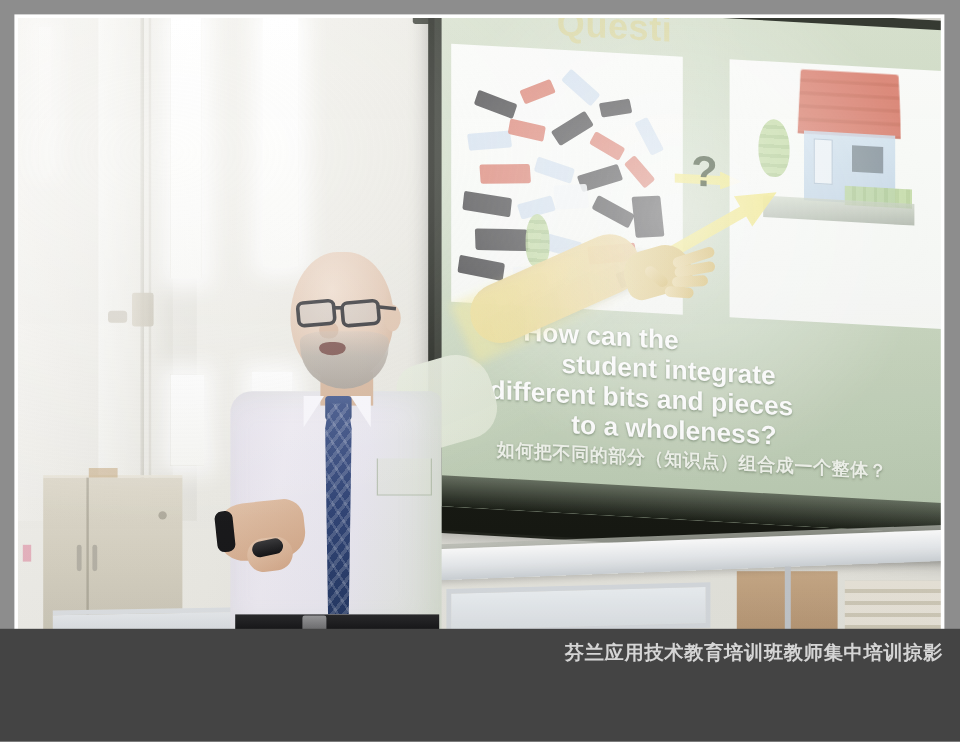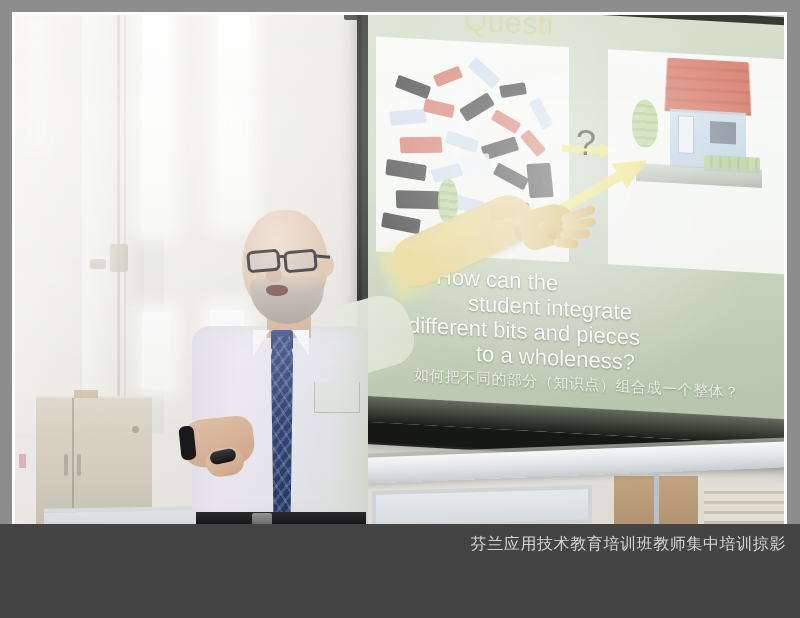--- a/index.html
+++ b/index.html
@@ -12,20 +12,21 @@
     font-family: "Liberation Sans", sans-serif;
   }
 
   
   .canvas {
     position: relative;
     width: 800px;
     height: 618px;
     overflow: hidden;
     background: #8d8d8d;
+    font-weight: bold;
   }
 
   
   .matte {
     position: absolute;
     inset: 0;
     background: #8d8d8d;
   }
 
   

